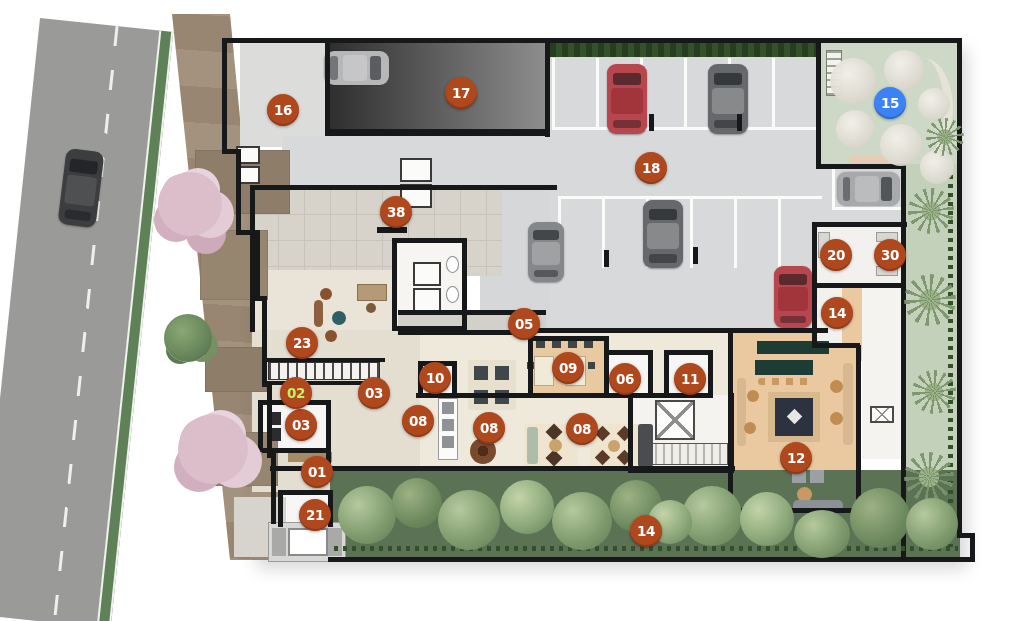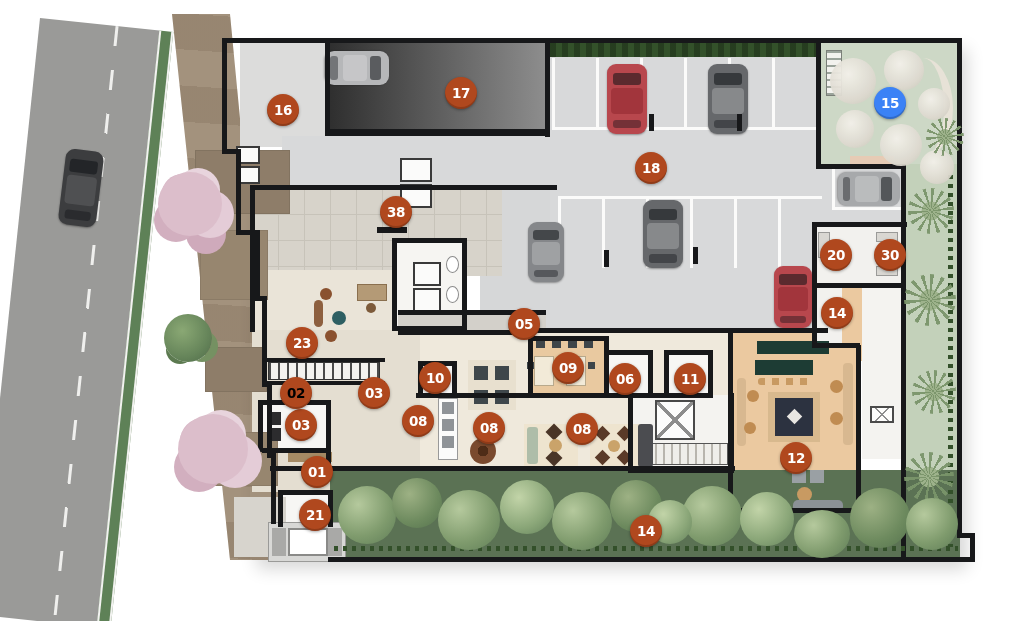--- a/index.html
+++ b/index.html
@@ -357,21 +357,21 @@
     <div class="bush" style="left:682px;top:486px;width:60px;height:60px;"></div>
     <div class="bush" style="left:740px;top:492px;width:54px;height:54px;background:radial-gradient(circle at 35% 32%,#c2d4a8,#8aa678 60%,#62805a);"></div>
     <div class="bush" style="left:794px;top:510px;width:56px;height:48px;"></div>
     <div class="bush" style="left:850px;top:488px;width:60px;height:60px;background:radial-gradient(circle at 35% 32%,#9db184,#6d8a5e 60%,#55724e);"></div>
     <div class="bush" style="left:906px;top:498px;width:52px;height:52px;"></div>
     <div class="bush" style="left:648px;top:500px;width:44px;height:44px;background:radial-gradient(circle at 35% 32%,#c2d4a8,#8aa678 60%,#62805a);"></div>
   </div>
 
   <div id="markers-layer">
       <div class="marker" style="left: 301px; top: 425px; background: rgb(176, 72, 30); color: rgb(255, 255, 255);">03</div>
-      <div class="marker" style="left: 296px; top: 393px; background: rgb(176, 72, 30); color: #000000;">02</div>
+      <div class="marker" style="left: 296px; top: 393px; background: rgb(176, 72, 30); color: #bef264;">02</div>
       <div class="marker" style="left: 374px; top: 393px; background: rgb(176, 72, 30); color: rgb(255, 255, 255);">03</div>
       <div class="marker" style="left: 418px; top: 421px; background: rgb(176, 72, 30); color: rgb(255, 255, 255);">08</div>
       <div class="marker" style="left: 524px; top: 324px; background: rgb(176, 72, 30); color: rgb(255, 255, 255);">05</div>
       <div class="marker" style="left: 625px; top: 379px; background: rgb(176, 72, 30); color: rgb(255, 255, 255);">06</div>
       <div class="marker" style="left: 317px; top: 472px; background: rgb(176, 72, 30); color: rgb(255, 255, 255);">01</div>
       <div class="marker" style="left: 489px; top: 428px; background: rgb(176, 72, 30); color: rgb(255, 255, 255);">08</div>
       <div class="marker" style="left: 582px; top: 429px; background: rgb(176, 72, 30); color: rgb(255, 255, 255);">08</div>
       <div class="marker" style="left: 568px; top: 368px; background: rgb(176, 72, 30); color: rgb(255, 255, 255);">09</div>
       <div class="marker" style="left: 435px; top: 378px; background: rgb(176, 72, 30); color: rgb(255, 255, 255);">10</div>
       <div class="marker" style="left: 690px; top: 379px; background: rgb(176, 72, 30); color: rgb(255, 255, 255);">11</div>

